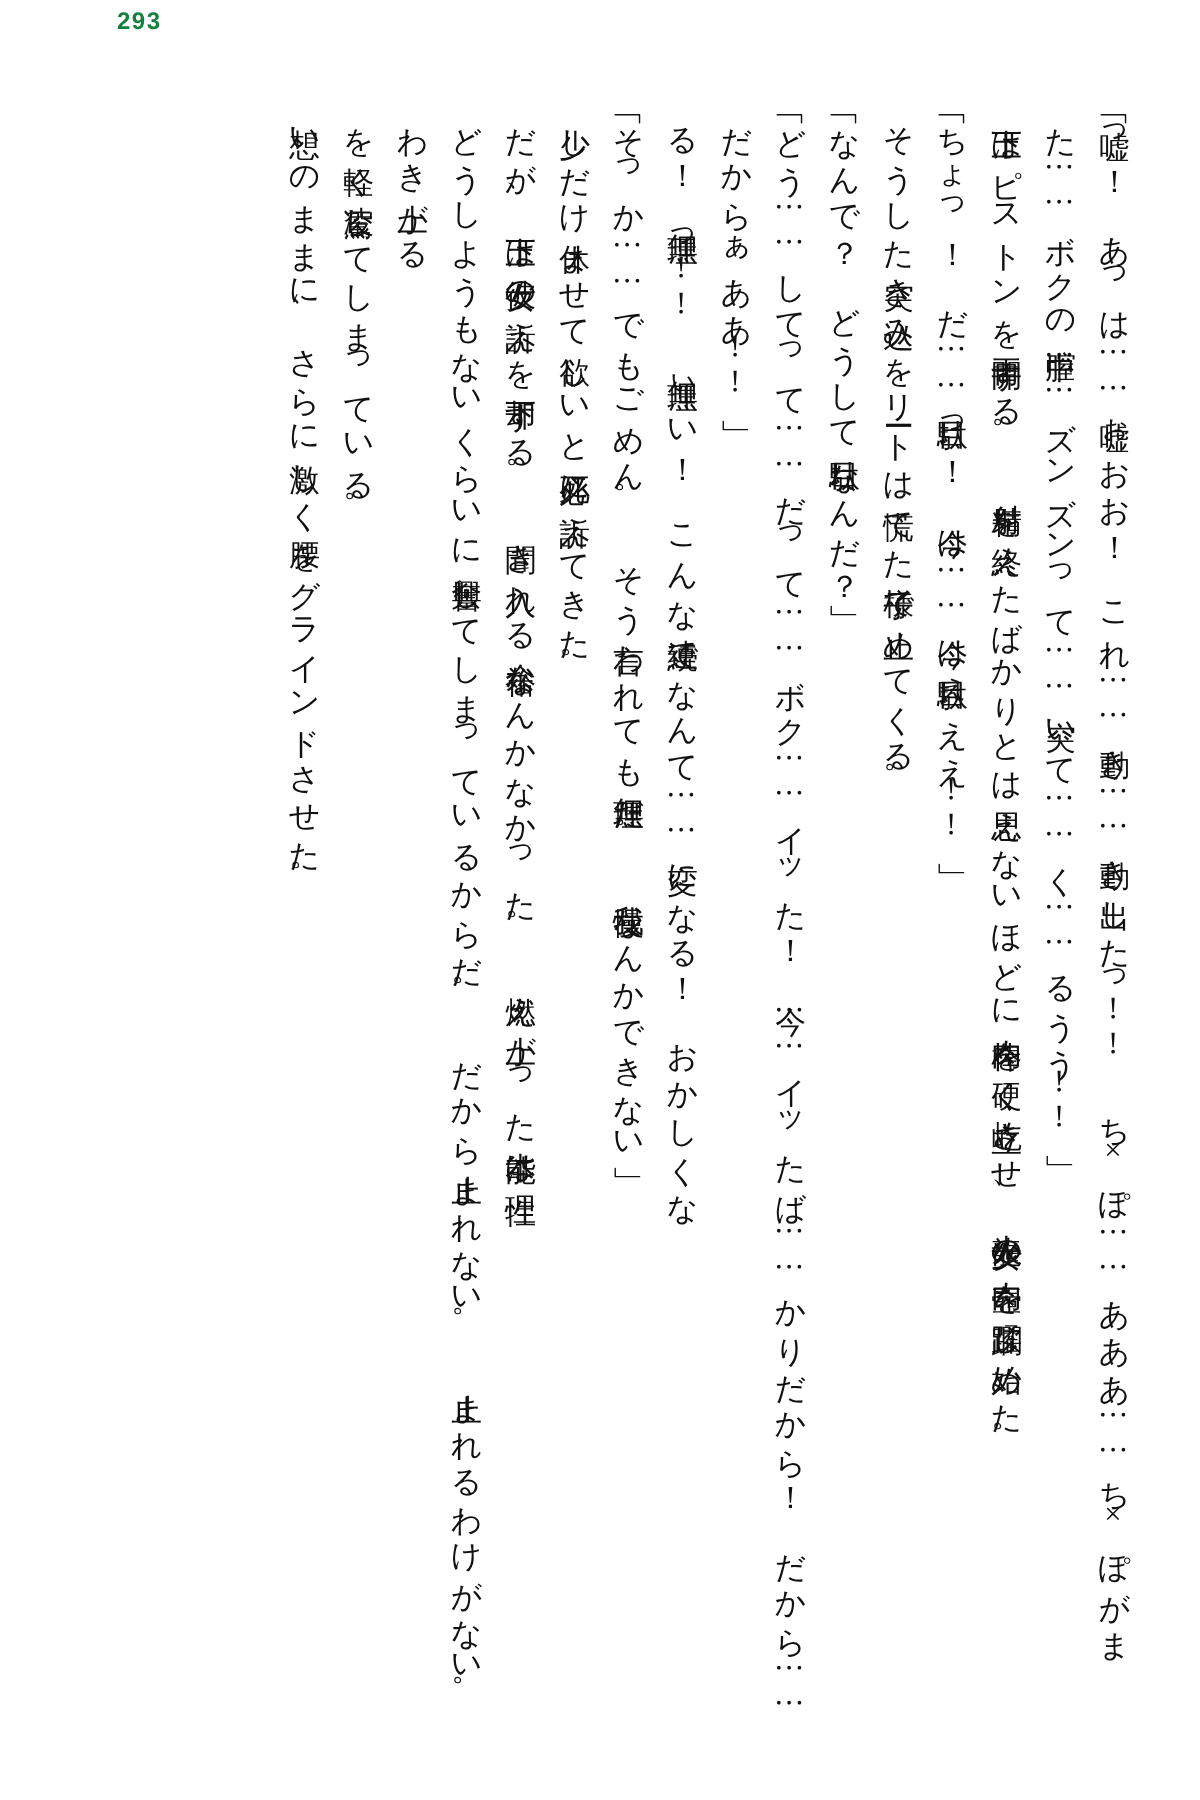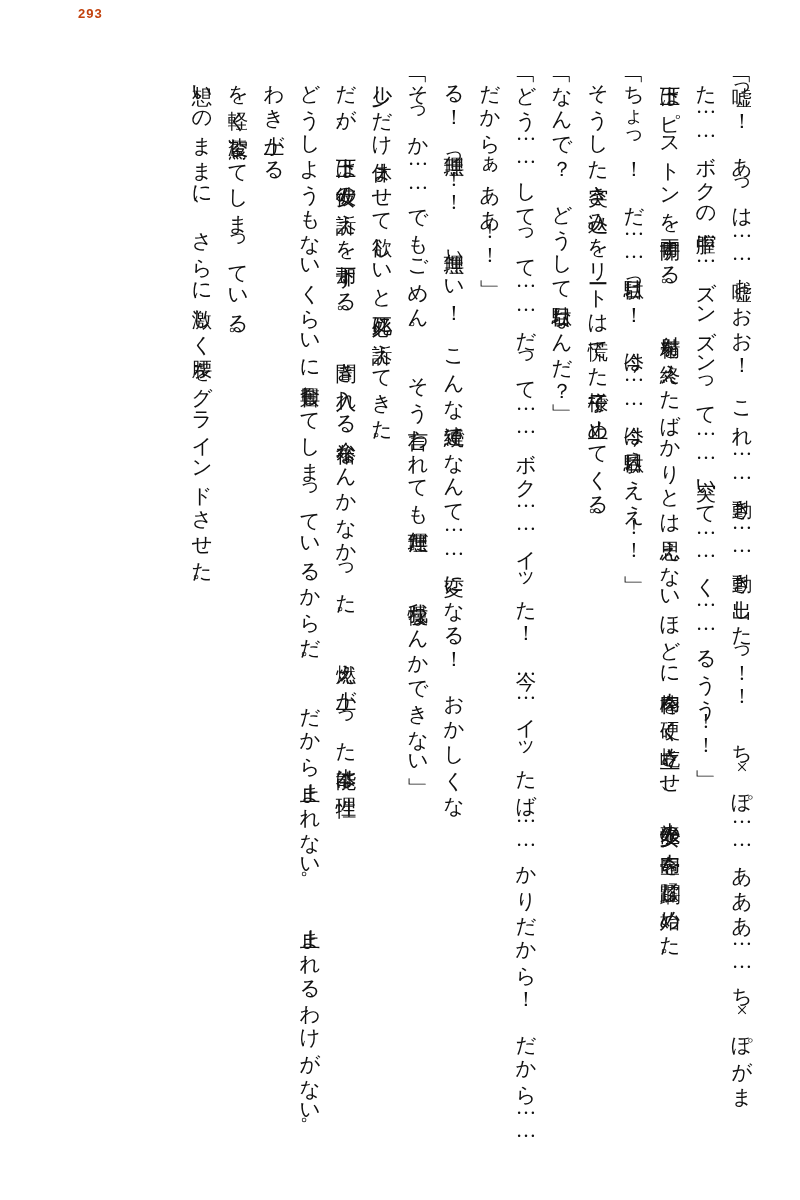--- a/index.html
+++ b/index.html
@@ -21,24 +21,24 @@
     top: 0;
     width: 800px;
     height: 1200px;
     background: #ffffff;
   }
   #page-number {
     position: absolute;
     left: 78px;
     top: 6px;
     font-family: "Liberation Sans", "DejaVu Sans", sans-serif;
-    font-size: 13px;
+    font-size: 16px;
     font-weight: bold;
     letter-spacing: 1px;
-    color: #c2410c;
+    color: #15803d;
   }
   #text-body {
     position: absolute;
     left: 40px;
     top: 70px;
     width: 720px;
     height: 1090px;
     writing-mode: vertical-rl;
     text-orientation: upright;
     direction: ltr;

